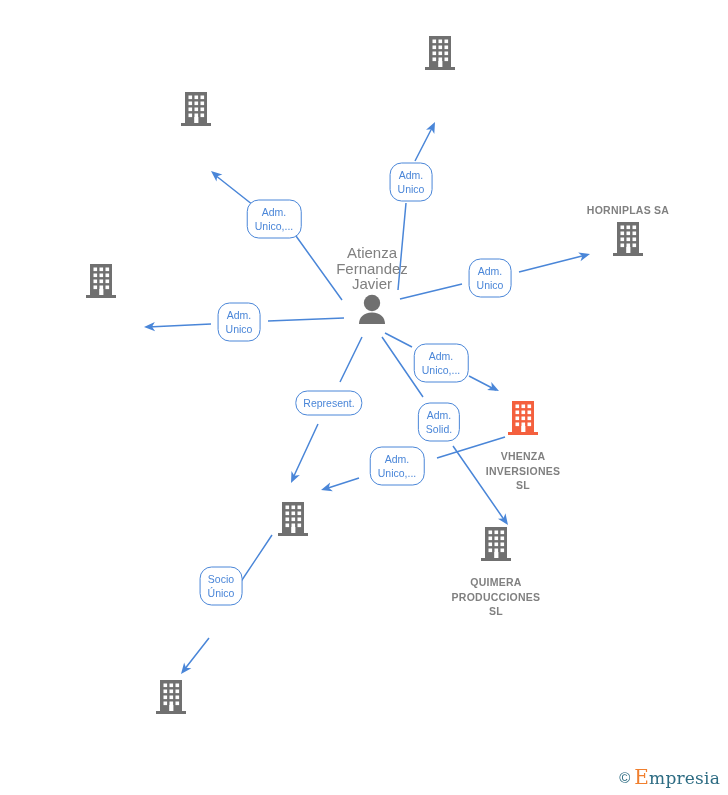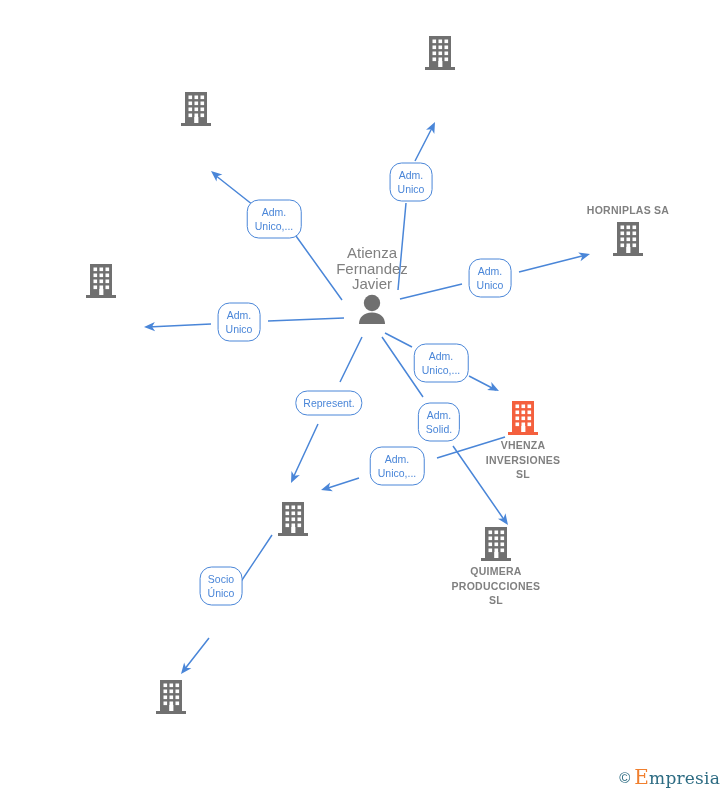--- a/index.html
+++ b/index.html
@@ -40,21 +40,21 @@
     height: 38px;
   }
   .node .cap {
     display: block;
     font-size: 10.5px;
     line-height: 14.5px;
     letter-spacing: .25px;
     color: #808080;
     font-weight: bold;
     white-space: pre-line;
-    margin-top: 1px;
+    margin-top: 12px;
   }
   .node.cap-above .cap { margin-top: 0; margin-bottom: 2px; }
   .node.highlight .cap { color: #808080; }
 
   
   .person-node {
     position: absolute;
     width: 160px;
     margin-left: -80px;
     text-align: center;

